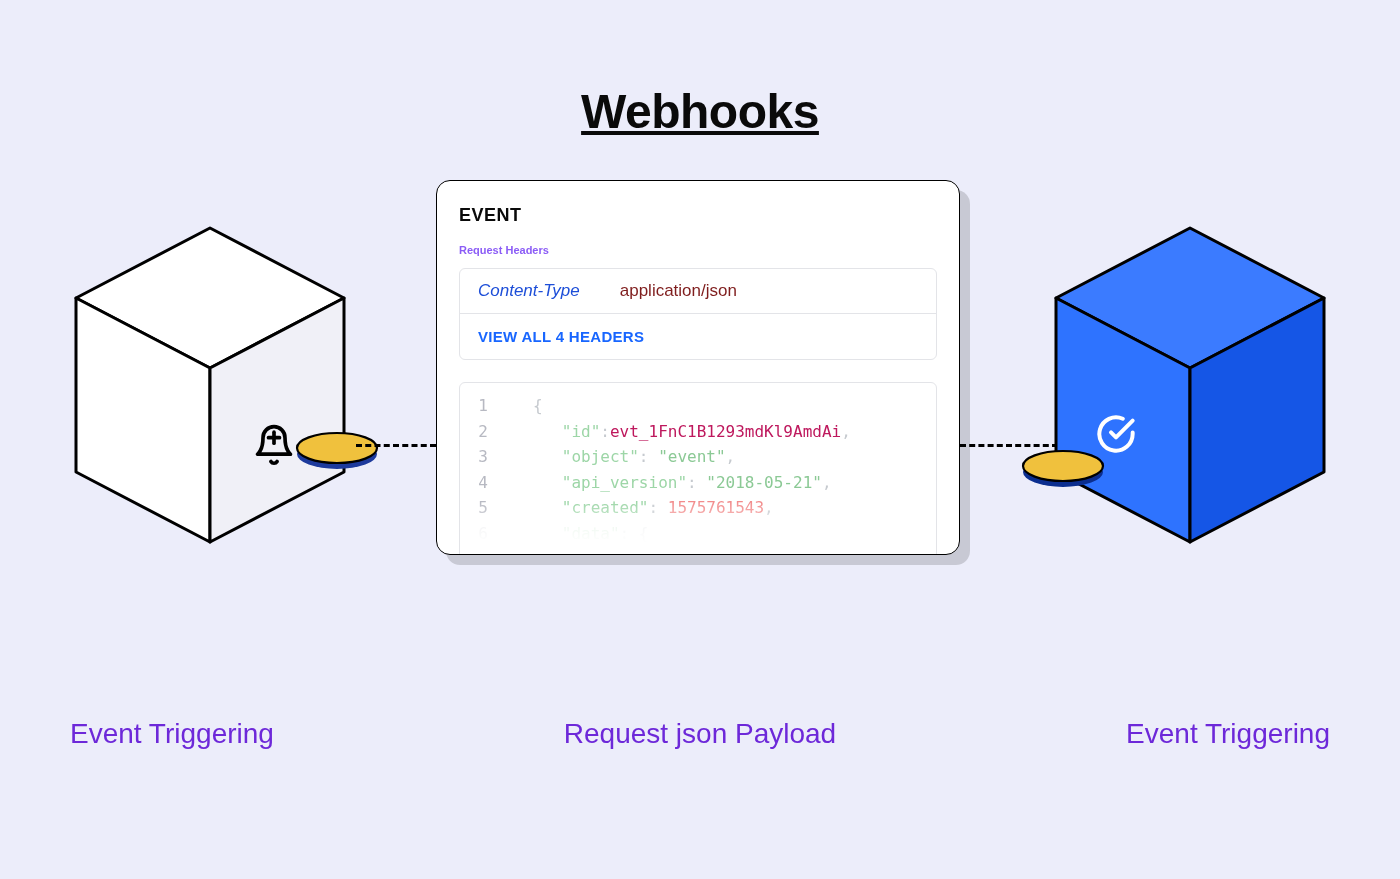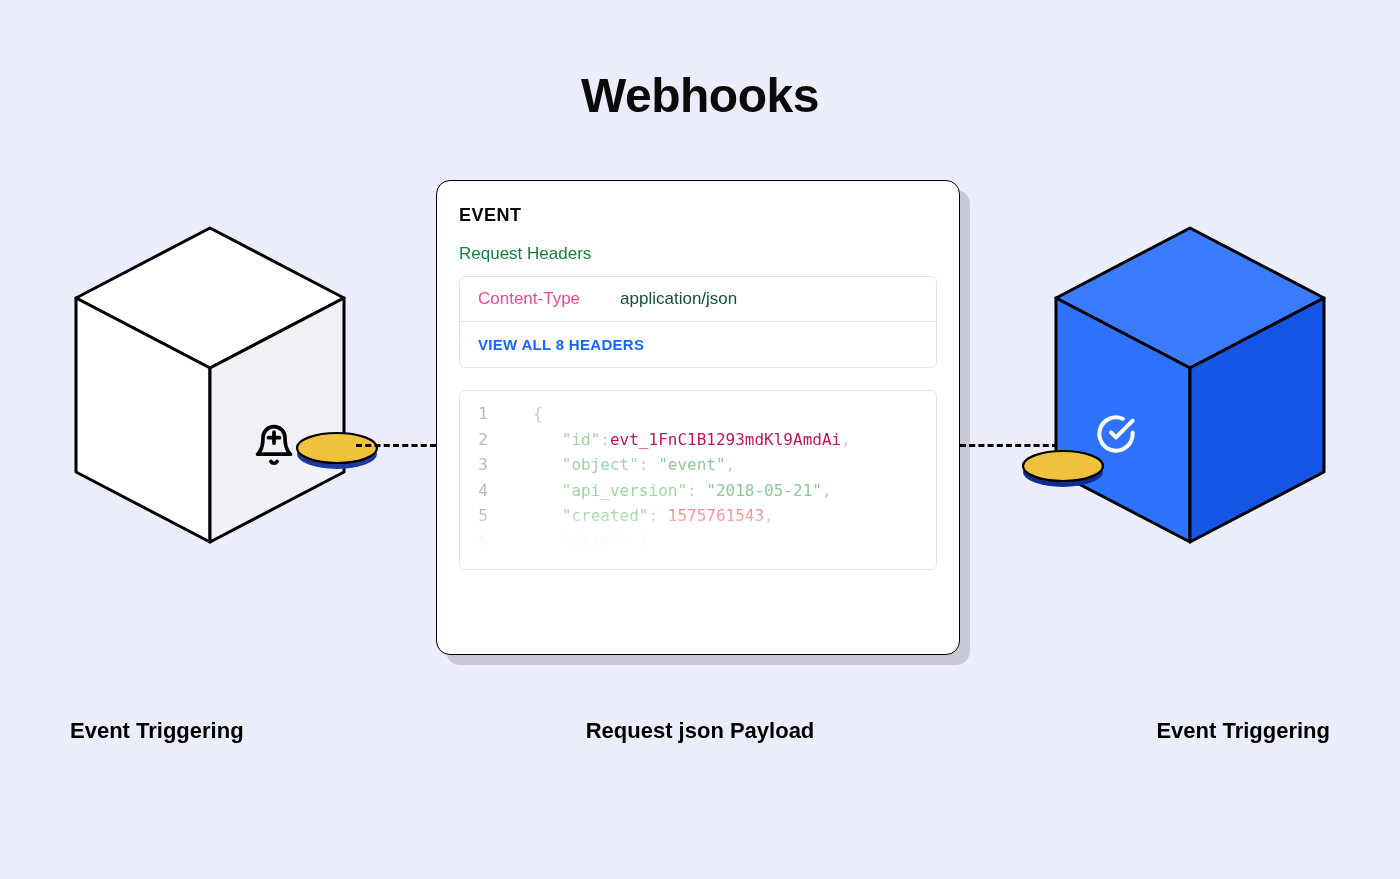--- a/index.html
+++ b/index.html
@@ -6,27 +6,28 @@
 body {
   width: 1400px;
   height: 879px;
   background: #ecedfa;
   font-family: -apple-system, BlinkMacSystemFont, "Segoe UI", Helvetica, Arial, sans-serif;
   position: relative;
   overflow: hidden;
 }
 .title {
   position: absolute;
-  top: 68px;
+  top: 84px;
   left: 50%;
   transform: translateX(-50%);
   font-size: 48px;
   font-weight: 800;
   color: #0a0a0a;
   letter-spacing: -0.5px;
+  text-decoration: underline;
 }
 .stage {
   position: absolute;
   top: 180px;
   left: 0;
   width: 100%;
   height: 560px;
 }
 .cube-left {
   position: absolute;
@@ -50,55 +51,55 @@
   left: 960px;
   top: 264px;
   width: 98px;
   border-top: 3px dashed #000;
 }
 .card {
   position: absolute;
   left: 436px;
   top: 0;
   width: 524px;
-  height: 475px;
+  height: 375px;
   background: #fff;
   border: 1.5px solid #000;
   border-radius: 14px;
   box-shadow: 10px 10px 0 rgba(0,0,0,0.15);
   padding: 24px 22px;
   overflow: hidden;
 }
 .card-title {
   font-size: 18px;
   font-weight: 800;
   letter-spacing: 0.5px;
   color: #0a0a0a;
   margin-bottom: 18px;
 }
 .section-label {
-  font-size: 17px;
-  font-weight: 400;
-  color: #15803d;
+  font-size: 11px;
+  font-weight: 700;
+  color: #8b5cf6;
   margin-bottom: 12px;
 }
 .headers-box {
   border: 1px solid #e3e4e8;
   border-radius: 6px;
   margin-bottom: 22px;
 }
 .header-row {
   display: flex;
   gap: 40px;
   padding: 12px 18px;
   font-size: 17px;
   border-bottom: 1px solid #e3e4e8;
 }
-.header-key { color: #ec4899; }
-.header-val { color: #14532d; }
+.header-key { color: #1d4ed8; font-style: italic; }
+.header-val { color: #7f1d1d; }
 .view-all {
   padding: 14px 18px;
   font-size: 15px;
   font-weight: 700;
   color: #1866ff;
   letter-spacing: 0.3px;
 }
 .body-box {
   border: 1px solid #e3e4e8;
   border-radius: 6px;
@@ -133,23 +134,23 @@
   background: linear-gradient(to bottom, rgba(255,255,255,0), #fff 70%);
 }
 .captions {
   position: absolute;
   top: 718px;
   left: 0;
   width: 100%;
   display: flex;
 }
 .cap {
-  font-size: 22px;
-  font-weight: 700;
-  color: #000000;
+  font-size: 28px;
+  font-weight: 400;
+  color: #6d28d9;
   position: absolute;
 }
 .cap-l { left: 70px; }
 .cap-c { left: 50%; transform: translateX(-50%); }
 .cap-r { right: 70px; }
 
 
 .coin {
   position: absolute;
 }
@@ -193,21 +194,21 @@
   <div class="dash-r"></div>
 
   <div class="card">
     <div class="card-title">EVENT</div>
     <div class="section-label">Request Headers</div>
     <div class="headers-box">
       <div class="header-row">
         <span class="header-key">Content-Type</span>
         <span class="header-val">application/json</span>
       </div>
-      <div class="view-all">VIEW ALL 8 HEADERS</div>
+      <div class="view-all">VIEW ALL 4 HEADERS</div>
     </div>
     <div class="body-box">
       <div class="code-line">
           <span class="lnum">1</span>
           <span class="codec k-plain">   <span>{</span></span>
         </div>
       <div class="code-line">
           <span class="lnum">2</span>
           <span class="codec">      <span class="k-str-key">"id"</span><span class="k-plain">:</span><span class="k-id">evt_1FnC1B1293mdKl9AmdAi</span><span class="k-plain">,</span></span>
         </div>

